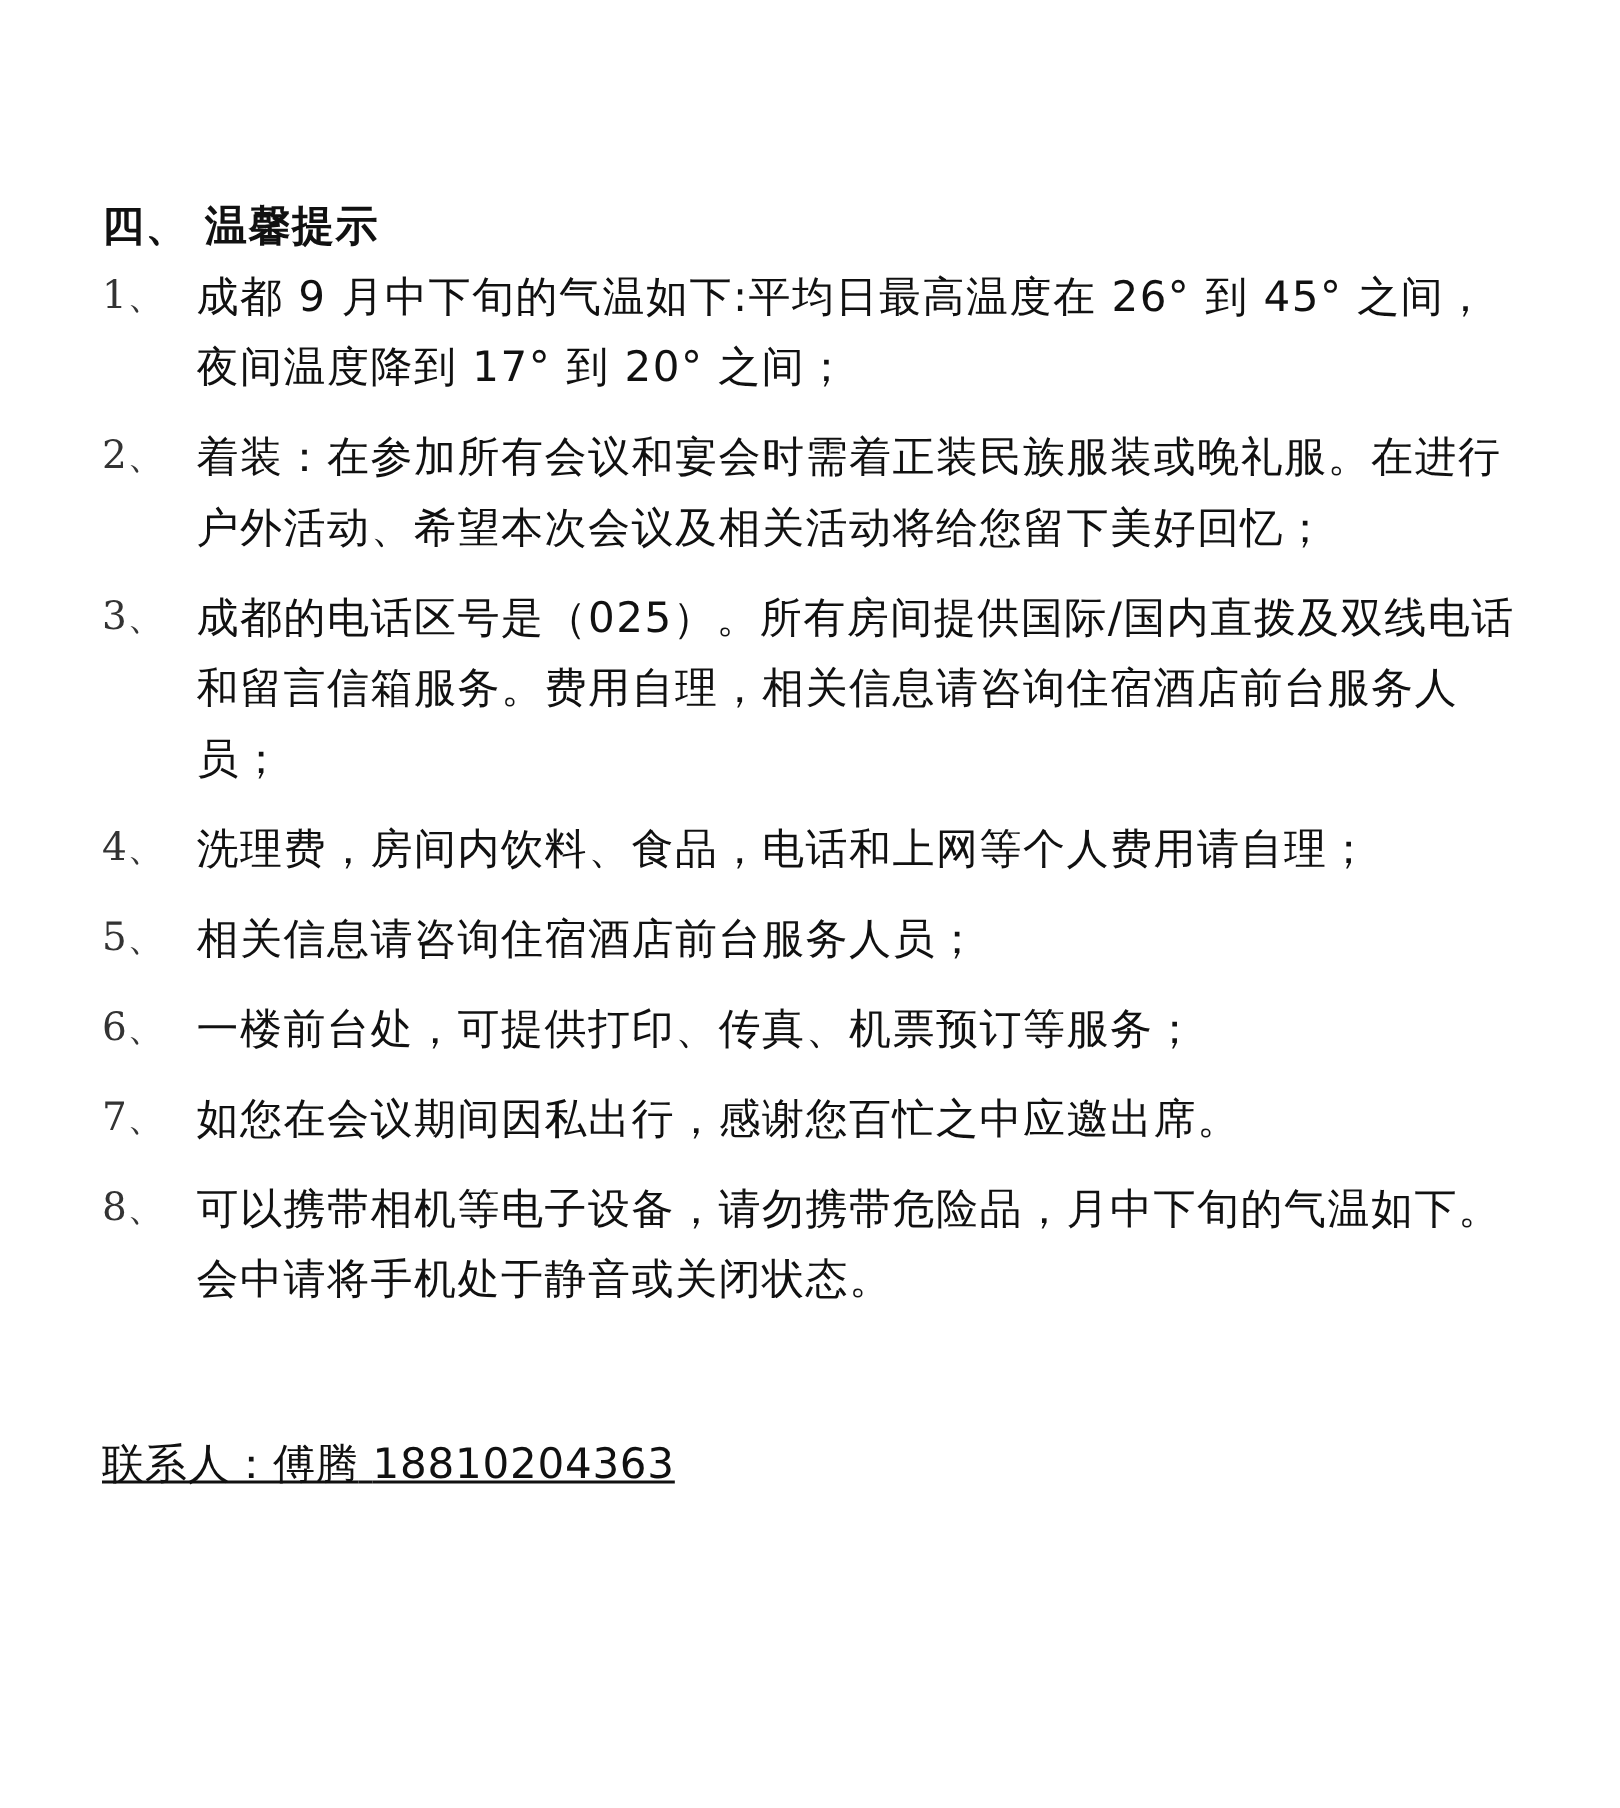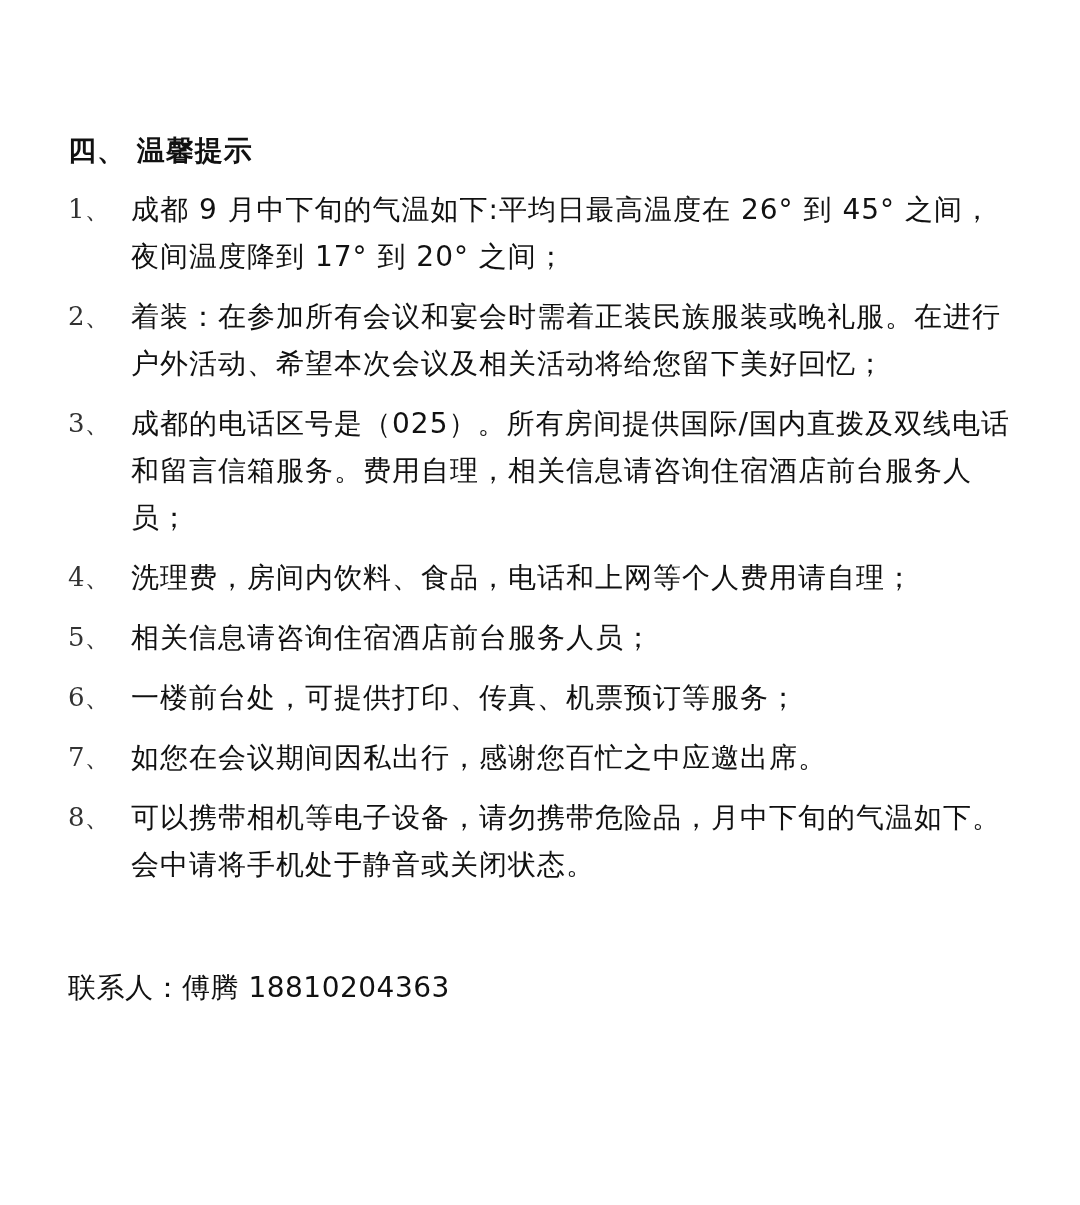--- a/index.html
+++ b/index.html
@@ -18,21 +18,21 @@
   .page {
     position: absolute;
     left: 68px;
     top: 128px;
     width: 950px;
   }
   .heading {
     font-size: 28px;
     font-weight: bold;
     line-height: 46px;
-    margin: 0 0 12px 0;
+    margin: 0 0 0 0;
     letter-spacing: 1px;
   }
   .tips {
     list-style: none;
     margin: 0;
     padding: 0;
   }
   .tip {
     display: flex;
     font-size: 28px;
@@ -54,20 +54,21 @@
     font-size: 28px;
     line-height: 47px;
     margin-top: 48px;
     letter-spacing: 1px;
   }
   .contact {
     font-size: 28px;
     line-height: 47px;
     margin-top: 76px;
     letter-spacing: 0.5px;
+    text-decoration: underline;
   }
 </style>
 </head>
 <body>
 
 <div class="page">
   <h2 class="heading">四、 温馨提示</h2>
 
   <ul class="tips">
     <li class="tip">

